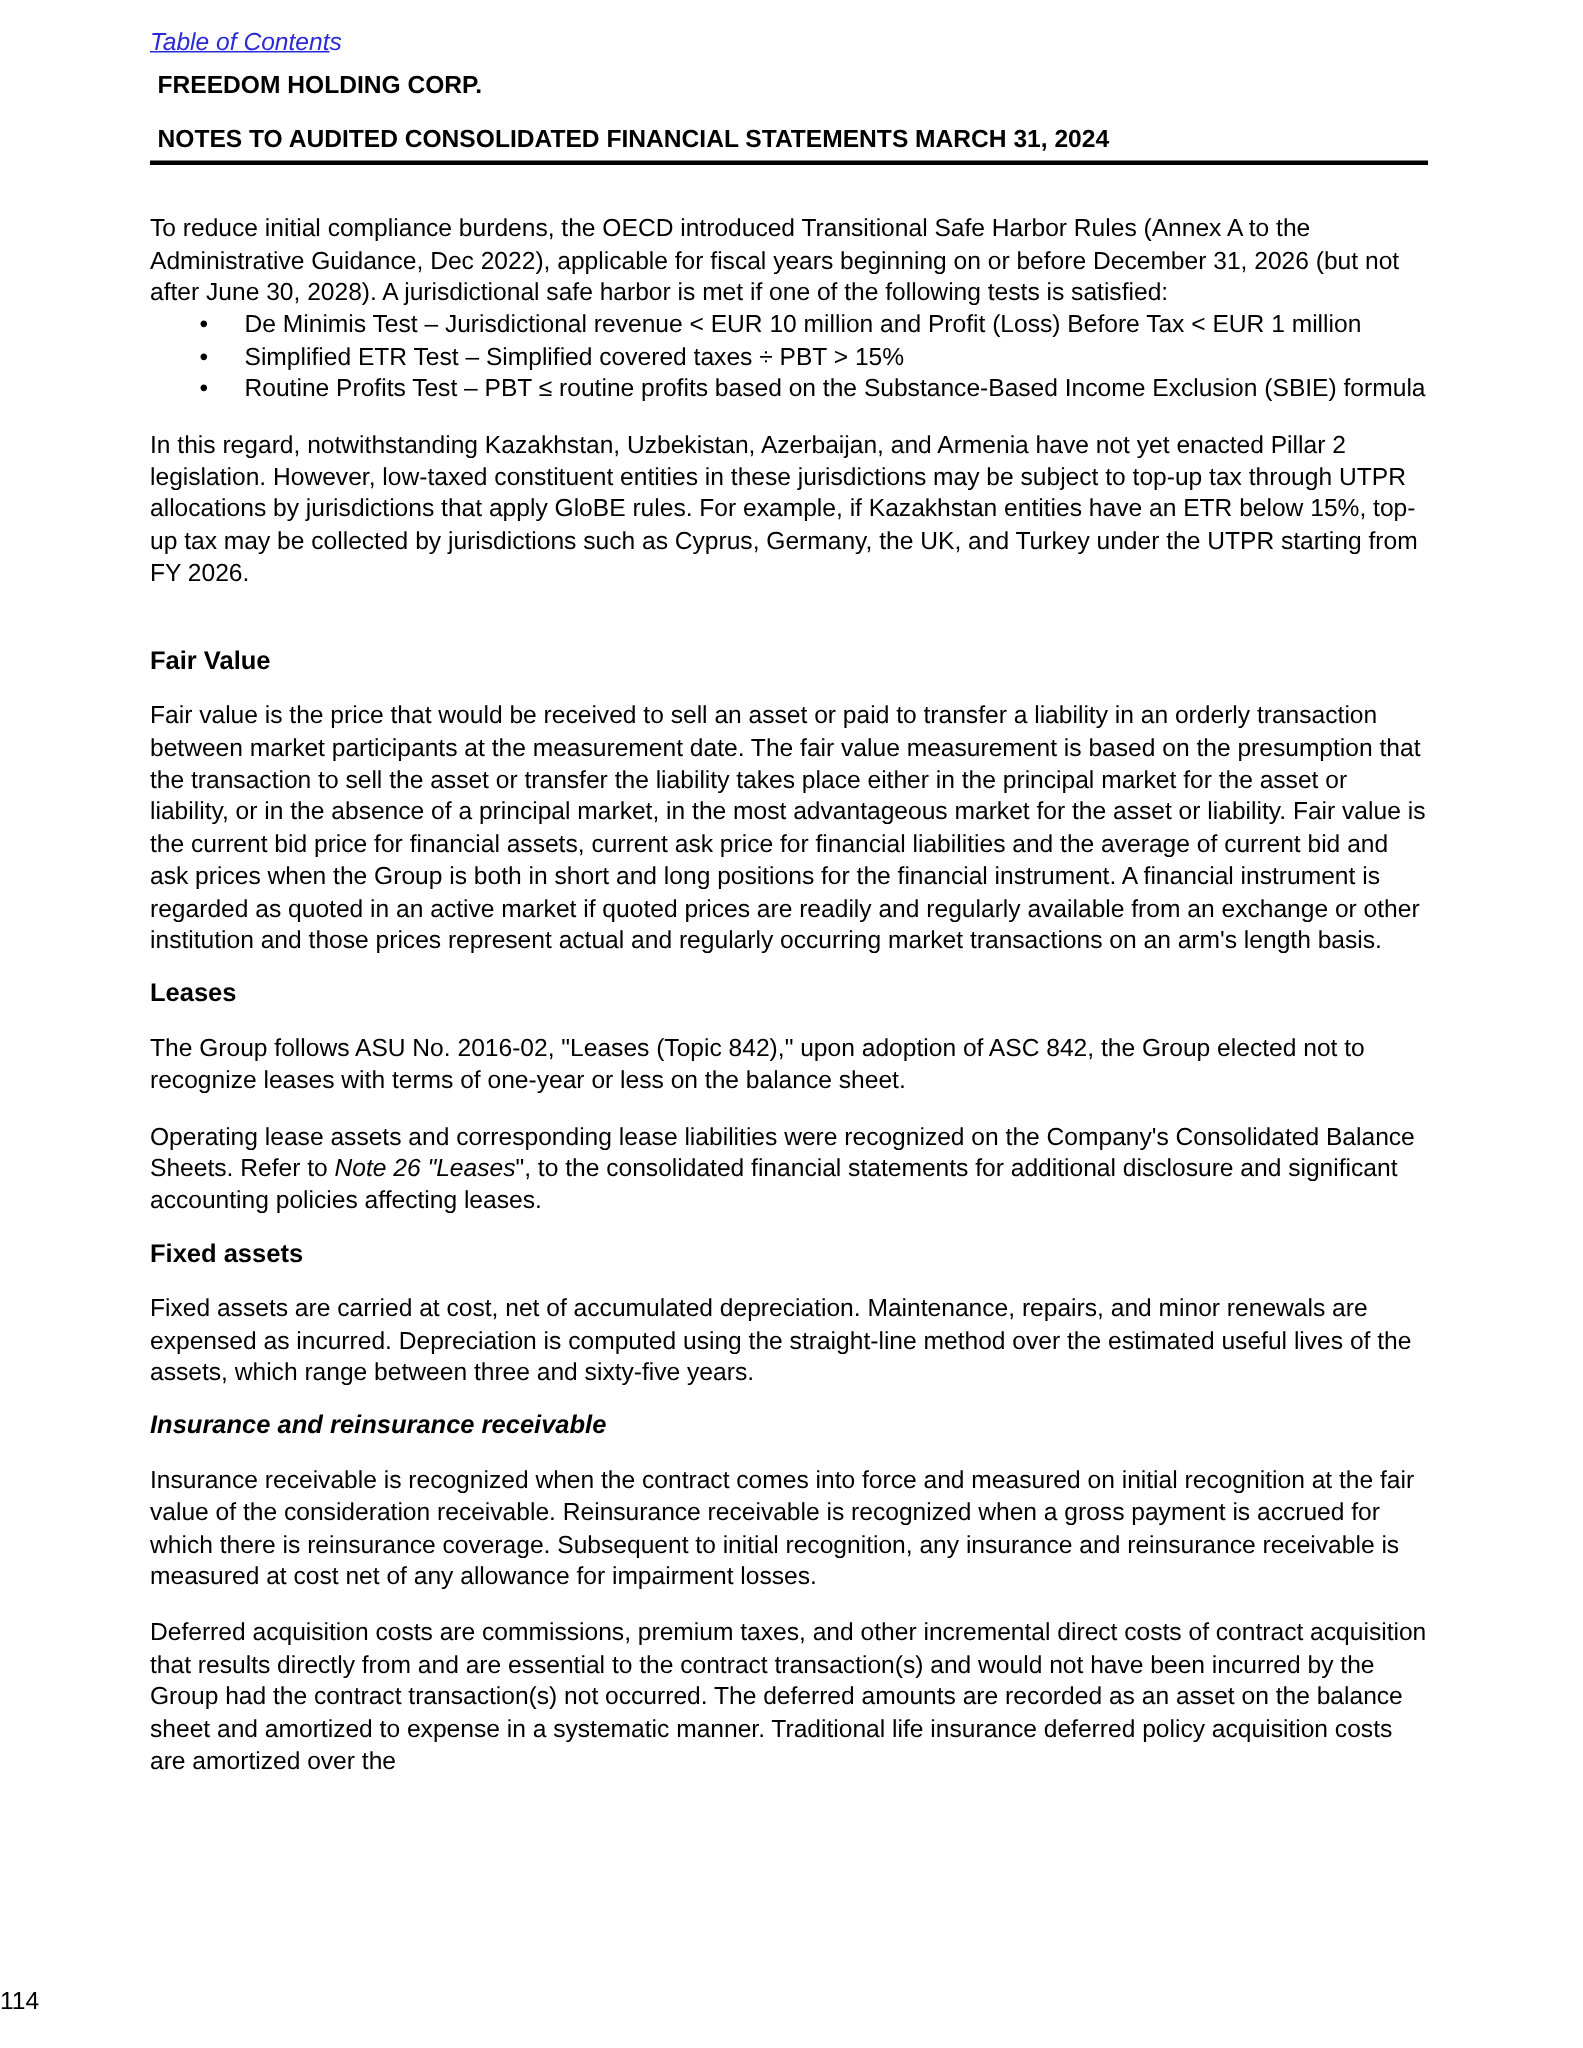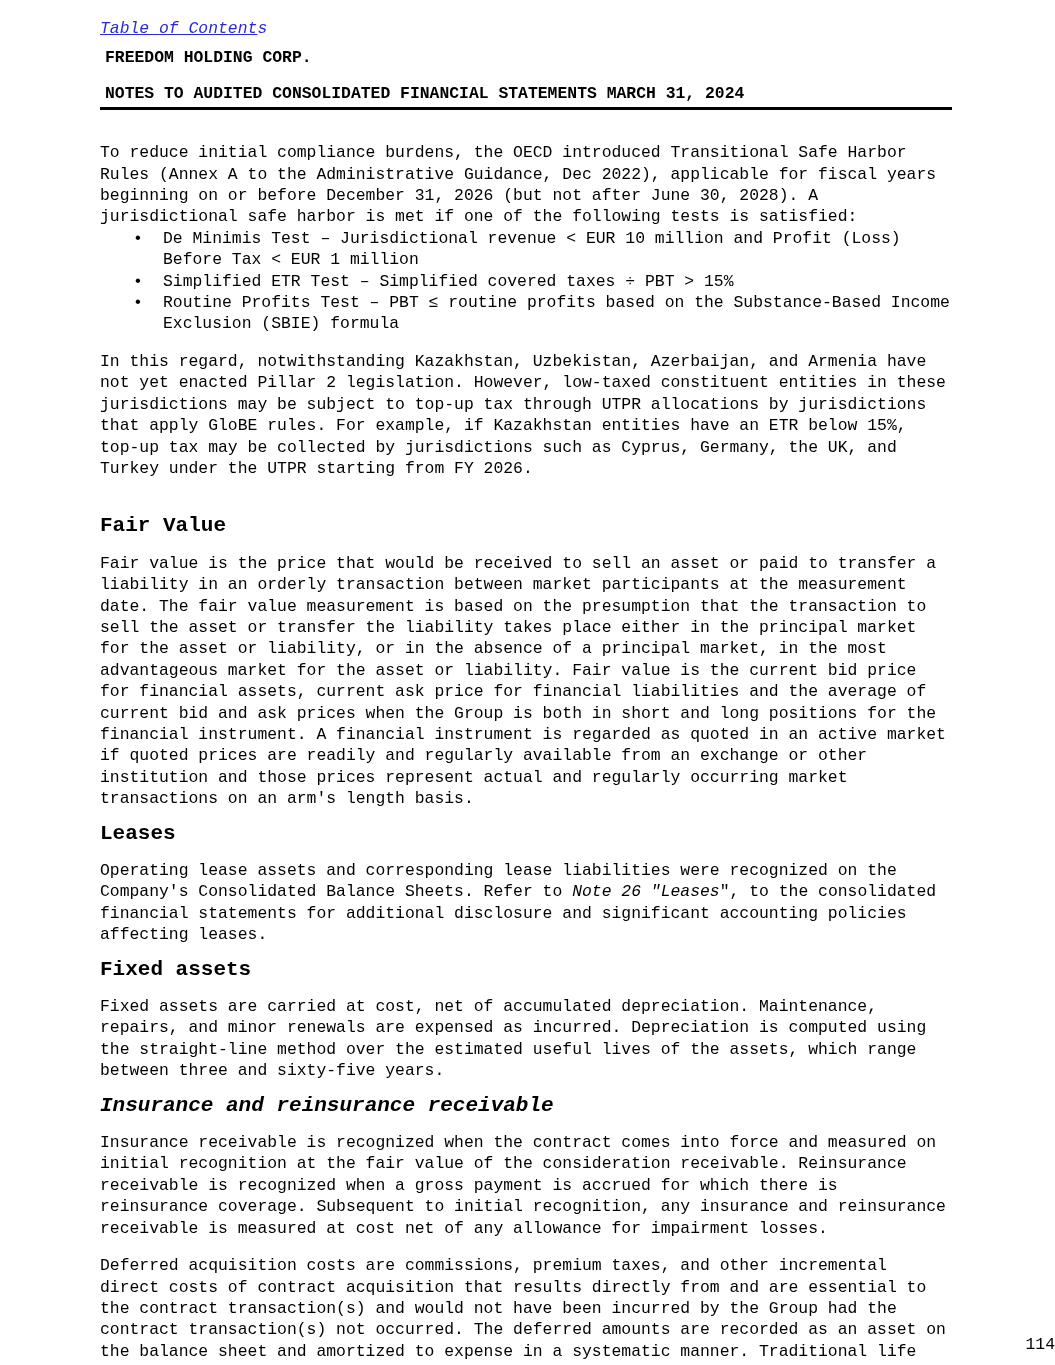--- a/index.html
+++ b/index.html
@@ -5,21 +5,21 @@
   html, body {
     margin: 0;
     padding: 0;
     background: #ffffff;
   }
   .page {
     position: relative;
     width: 1055px;
     height: 1365px;
     background: #ffffff;
-    font-family: Liberation Mono, monospace;
+    font-family: Liberation Sans, sans-serif;
     font-size: 16.4px;
     line-height: 21.4px;
     color: #000000;
     overflow: hidden;
   }
   .content {
     padding: 18px 103px 0 100px;
   }
   .toc-line {
     margin: 0;
@@ -63,40 +63,40 @@
   .bullet-marker {
     flex: none;
     width: 30px;
     padding-left: 33px;
     text-align: left;
   }
   .bullet-text {
     flex: 1;
   }
   .section-heading {
-    font-size: 21px;
+    font-size: 17px;
     line-height: 21.4px;
     font-weight: bold;
     margin: 13px 0 0 0;
   }
   .section-heading.gap-large {
     margin-top: 36px;
   }
   .section-heading.italic {
     font-style: italic;
   }
   .inline-italic {
     font-style: italic;
   }
   .page-footer {
     position: absolute;
-    bottom: 10px;
+    bottom: 20px;
     left: 0;
     width: 100%;
-    text-align: right;
+    text-align: left;
   }
 </style>
 </head>
 <body>
 
 <div class="page">
   <div class="content">
 
     <div class="toc-line">
       <a class="toc-link"><span class="underlined">Table of Content</span><span>s</span></a>
@@ -129,20 +129,21 @@
 
 
     <p class="body-para">In this regard, notwithstanding Kazakhstan, Uzbekistan, Azerbaijan, and Armenia have not yet enacted Pillar 2 legislation. However, low-taxed constituent entities in these jurisdictions may be subject to top-up tax through UTPR allocations by jurisdictions that apply GloBE rules. For example, if Kazakhstan entities have an ETR below 15%, top-up tax may be collected by jurisdictions such as Cyprus, Germany, the UK, and Turkey under the UTPR starting from FY 2026.</p>
 
     <h3 class="section-heading gap-large">Fair Value</h3>
 
     <p class="body-para">Fair value is the price that would be received to sell an asset or paid to transfer a liability in an orderly transaction between market participants at the measurement date. The fair value measurement is based on the presumption that the transaction to sell the asset or transfer the liability takes place either in the principal market for the asset or liability, or in the absence of a principal market, in the most advantageous market for the asset or liability. Fair value is the current bid price for financial assets, current ask price for financial liabilities and the average of current bid and ask prices when the Group is both in short and long positions for the financial instrument. A financial instrument is regarded as quoted in an active market if quoted prices are readily and regularly available from an exchange or other institution and those prices represent actual and regularly occurring market transactions on an arm's length basis.</p>
 
     <h3 class="section-heading">Leases</h3>
 
+    <p class="body-para">The Group follows ASU No. 2016-02, "Leases (Topic 842)," upon adoption of ASC 842, the Group elected not to recognize leases with terms of one-year or less on the balance sheet.</p>
 
     <p class="body-para"><span>Operating lease assets and corresponding lease liabilities were recognized on the Company's Consolidated Balance Sheets. Refer to </span><span class="inline-italic">Note 26 "Leases</span><span>", to the consolidated financial statements for additional disclosure and significant accounting policies affecting leases.</span></p>
 
     <h3 class="section-heading">Fixed assets</h3>
 
     <p class="body-para">Fixed assets are carried at cost, net of accumulated depreciation. Maintenance, repairs, and minor renewals are expensed as incurred. Depreciation is computed using the straight-line method over the estimated useful lives of the assets, which range between three and sixty-five years.</p>
 
 
     <h3 class="section-heading italic">Insurance and reinsurance receivable</h3>
 

